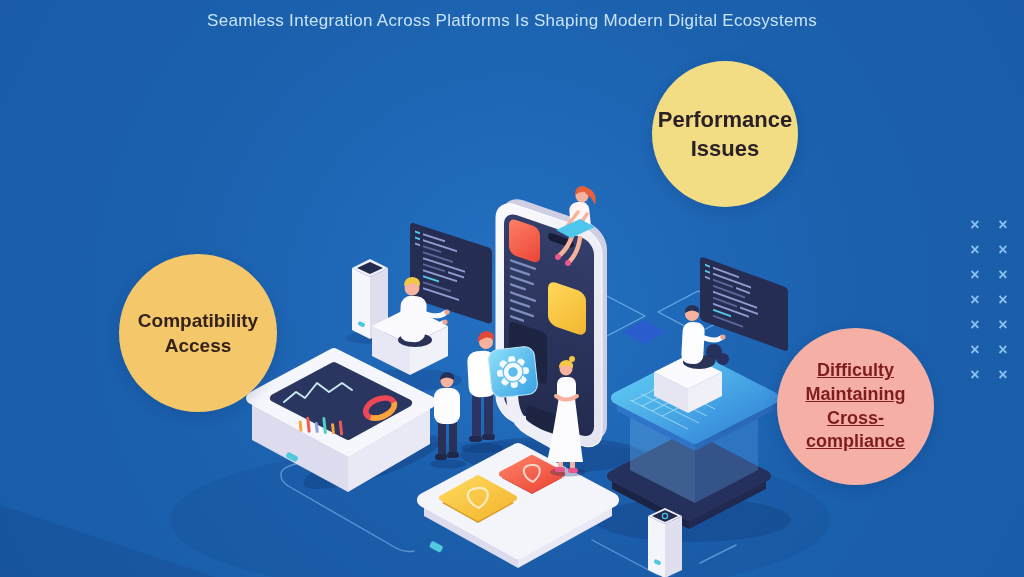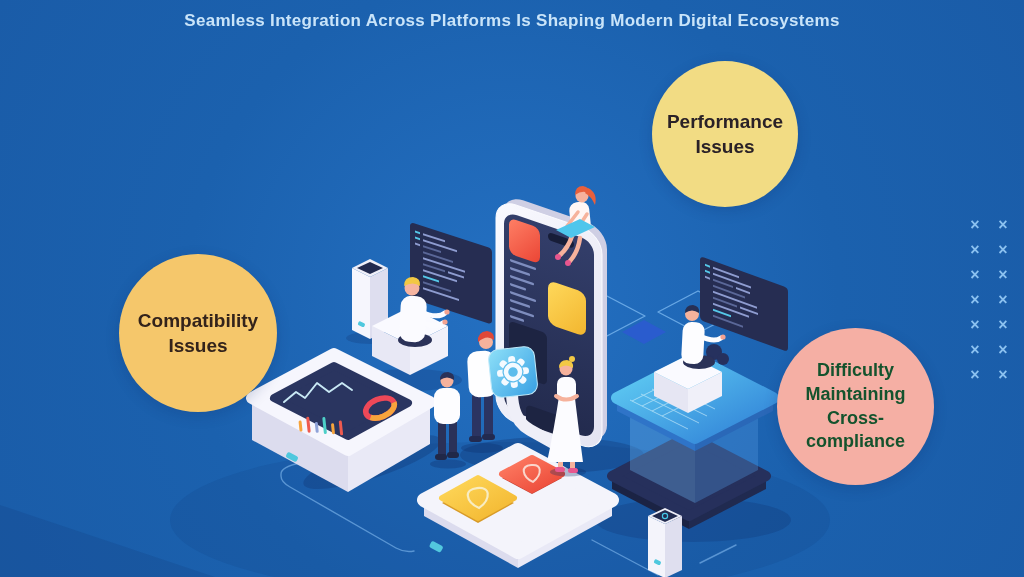--- a/index.html
+++ b/index.html
@@ -1,21 +1,21 @@
 <!DOCTYPE html>
 <html><head>
 <meta charset="utf-8">
 <style>
   html,body{margin:0;padding:0;}
   body{width:1024px;height:577px;overflow:hidden;font-family:"Liberation Sans",sans-serif;}
   .stage{position:relative;width:1024px;height:577px;background:radial-gradient(circle at 50% 52%, #2470C2 0%, #1B61AE 55%, #1A5CA8 100%);overflow:hidden;}
-  .title{position:absolute;top:11px;left:0;width:100%;text-align:center;font-size:17px;font-weight:700;letter-spacing:.3px;}
+  .title{position:absolute;top:11px;left:0;width:100%;text-align:center;font-size:17px;font-weight:400;letter-spacing:.3px;}
   .bubble{position:absolute;border-radius:50%;display:flex;align-items:center;justify-content:center;text-align:center;font-weight:700;white-space:pre-line;line-height:1.32;box-shadow:0 4px 14px rgba(10,35,90,.18);}
   .b-limited{left:302px;top:48px;width:146px;height:146px;font-size:19px;}
-  .b-performance{left:652px;top:61px;width:146px;height:146px;font-size:19px;}
+  .b-performance{left:652px;top:61px;width:146px;height:146px;font-size:22px;}
   .b-compat{left:119px;top:254px;width:158px;height:158px;font-size:19px;}
   .b-difficulty{left:777px;top:328px;width:157px;height:157px;font-size:18px;}
   .crosses{position:absolute;left:967px;top:212px;display:grid;grid-template-columns:repeat(2,16px);column-gap:12px;}
   .crosses span{font-size:16px;font-weight:700;line-height:25px;height:25px;text-align:center;}
   svg.illu{position:absolute;left:0;top:0;}
 </style>
 </head>
 <body>
 
 <div class="stage">
@@ -316,22 +316,22 @@
       <circle cx="566" cy="369" r="6.5" fill="#F6B29C"></circle>
       <path d="M 559 368 Q 559 360 567 360 Q 574 361 573 368 Q 566 363 559 368 Z" fill="#F2C844"></path>
       <circle cx="572" cy="359" r="3" fill="#F2C844"></circle>
     </g>
 
   </svg>
 
   <div class="bubble b-performance" style="background-color: rgb(242, 220, 132); color: rgb(42, 33, 39);">Performance
 Issues</div>
   <div class="bubble b-compat" style="background-color: rgb(245, 199, 107); color: rgb(51, 35, 27);">Compatibility
-Issues</div>
-  <div class="bubble b-difficulty" style="background-color: rgb(245, 175, 164); color: #14532d;">Difficulty
+Access</div>
+  <div class="bubble b-difficulty" style="background-color: rgb(245, 175, 164); color: #7f1d1d; text-decoration: underline;">Difficulty
 Maintaining
 Cross-
 compliance</div>
 
   <div class="crosses" style="color: rgb(140, 194, 240);">
     <span>×</span>
     <span>×</span>
     <span>×</span>
     <span>×</span>
     <span>×</span>

